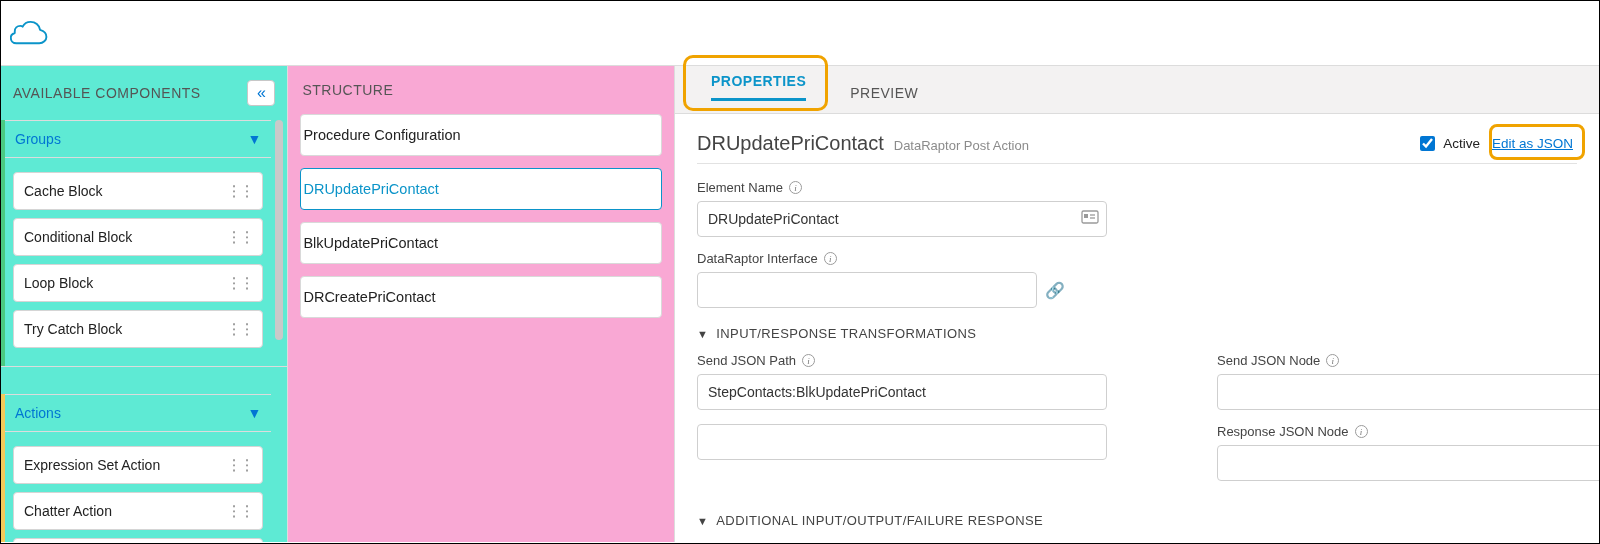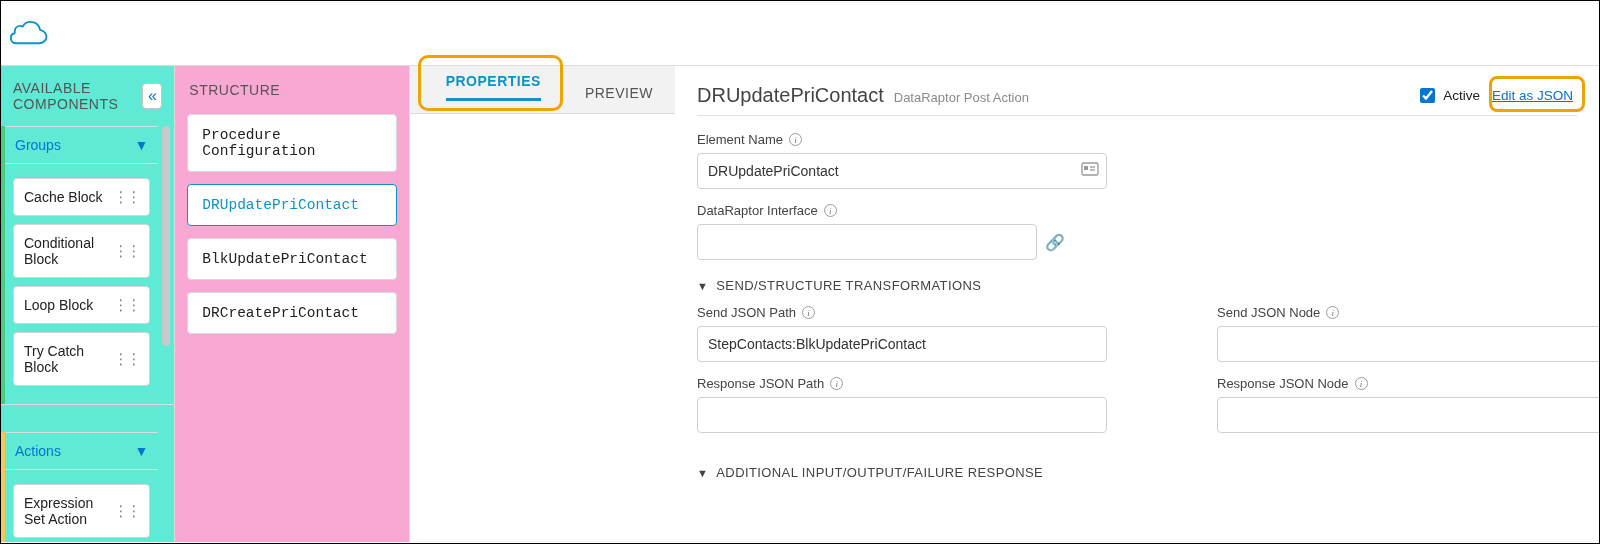--- a/index.html
+++ b/index.html
@@ -32,25 +32,25 @@
   .items { padding:6px 8px 10px 8px; }
   .comp-item { display:flex; align-items:center; justify-content:space-between; background:#fff; border:1px solid #d5d5d5; border-radius:4px; padding:10px 10px; margin:8px 0; font-size:14px; color:#222; cursor:grab; }
   .drag-dots { color:#888; letter-spacing:-2px; font-size:15px; line-height:8px; text-align:center; }
   .drag-dots::before { content:"⋮⋮"; }
   .gap { height:28px; border-top:1px solid #dcdcdc; }
 
   
   .structure-panel { width:390px; border-right:1px solid #dcdcdc; background:#f9a8d4; }
   .structure-head { padding:16px 14px; font-size:14px; letter-spacing:.5px; color:#555; }
   .structure-list { padding:0 12px; }
-  .struct-item { border:1px solid #d9d9d9; border-radius:4px; padding:12px 14px; margin-bottom:12px; font-size:14.5px; color:#222; background:#fff; cursor:pointer;font-family:Liberation Mono, monospace; }
+  .struct-item { border:1px solid #d9d9d9; border-radius:4px; padding:12px 2px; margin-bottom:12px; font-size:14.5px; color:#222; background:#fff; cursor:pointer; }
   .struct-item.selected { border:1.5px solid #0b94c9; color:#0b94c9; }
 
   
-  .right-panel { flex:1; display:flex; }
+  .right-panel { flex:1; display:flex; flex-direction:column; }
   .tabs { display:flex; align-items:flex-end; background:#f3f2f2; border-bottom:1px solid #dcdcdc; padding-left:14px; height:48px; position:relative; }
   .tab { padding:14px 22px 12px 22px; font-size:14px; letter-spacing:.5px; color:#555; cursor:pointer; }
   .tab.active { color:#0b94c9; font-weight:600; }
   .tab.active::after { content:""; display:block; height:3px; background:#0b94c9; margin-top:9px; }
   .tab-highlight-box { position:absolute; border:3px solid #f0a300; border-radius:10px; pointer-events:none; }
   .props-hl { left:-6px; top:-4px; width:145px; height:56px; }
 
   .props-body { padding:18px 22px; overflow:auto; position:relative; }
   .props-title-row { display:flex; align-items:center; justify-content:space-between; border-bottom:1px solid #e2e2e2; padding-bottom:8px; }
   .props-title-left { display:flex; align-items:baseline; gap:10px; }
@@ -210,37 +210,33 @@
           <div style="display:flex;align-items:center;">
             <div class="input-wrap short">
               <input class="text-input" value="" style="">
             </div>
             <span class="link-icon">🔗</span>
           </div>
         </div>
 
         <div class="collapsible-head">
           <span class="tri">▼</span>
-          <span>SEND/STRUCTURE TRANSFORMATIONS</span>
+          <span>INPUT/RESPONSE TRANSFORMATIONS</span>
         </div>
 
         <div class="two-col">
           <div class="col">
             <div class="field">
               <div class="field-label">
                   <span>Send JSON Path</span>
                   <span class="info-icon"></span>
                 </div>
               <input class="text-input" value="StepContacts:BlkUpdatePriContact" style="">
             </div>
             <div class="field">
-              <div class="field-label">
-                  <span>Response JSON Path</span>
-                  <span class="info-icon"></span>
-                </div>
               <input class="text-input" value="" style="">
             </div>
           </div>
           <div class="col">
             <div class="field">
               <div class="field-label">
                   <span>Send JSON Node</span>
                   <span class="info-icon"></span>
                 </div>
               <input class="text-input" value="" style="">

